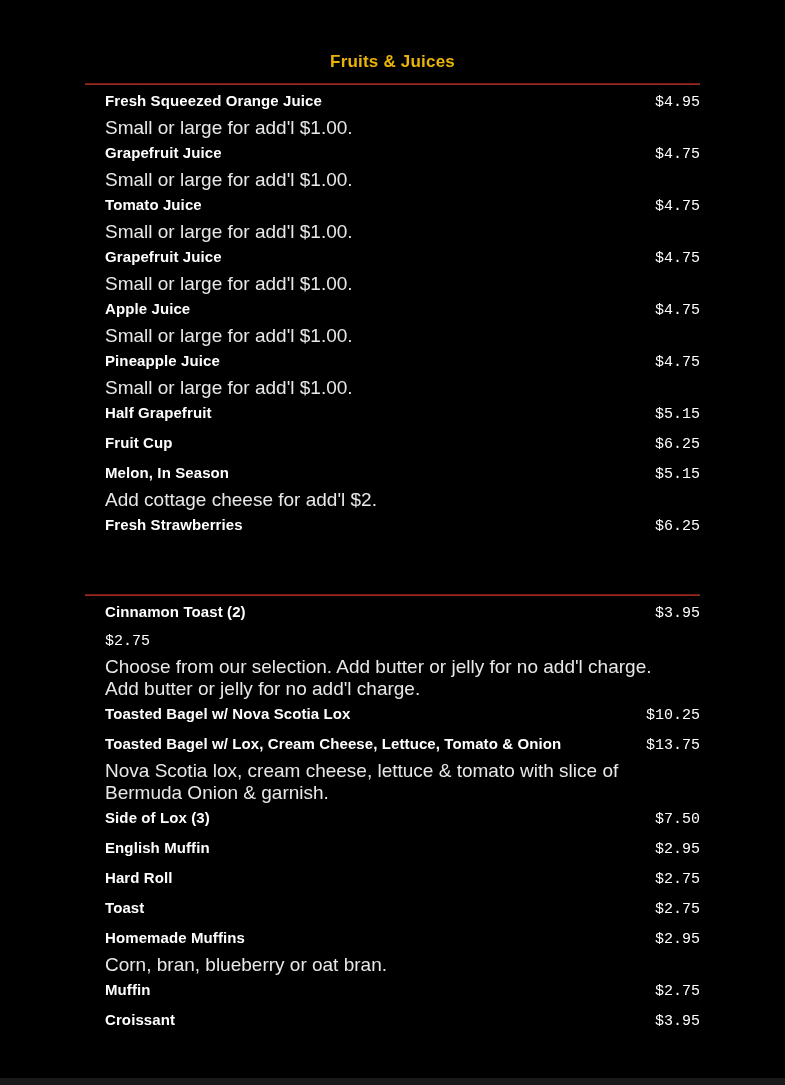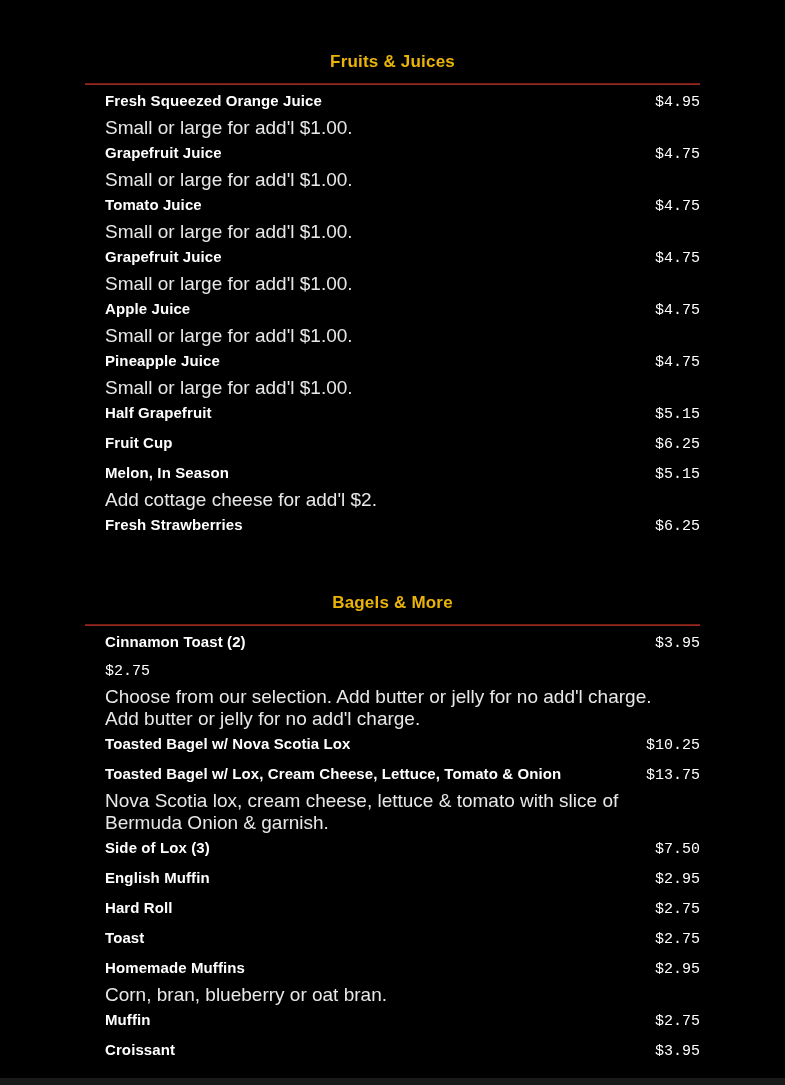--- a/index.html
+++ b/index.html
@@ -144,21 +144,20 @@
         </div>
         <div class="item">
           <div class="item-row">
             <span class="item-name">Fresh Strawberries</span>
             <span class="item-price">$6.25</span>
           </div>
         </div>
       </div>
     </div>
     <div class="section">
-      <div class="section-title">Bagels &amp; More</div>
       <div class="section-divider"></div>
       <div class="items">
         <div class="item">
           <div class="item-row">
             <span class="item-name">Cinnamon Toast (2)</span>
             <span class="item-price">$3.95</span>
           </div>
         </div>
         <div class="item">
           <div class="item-row">

